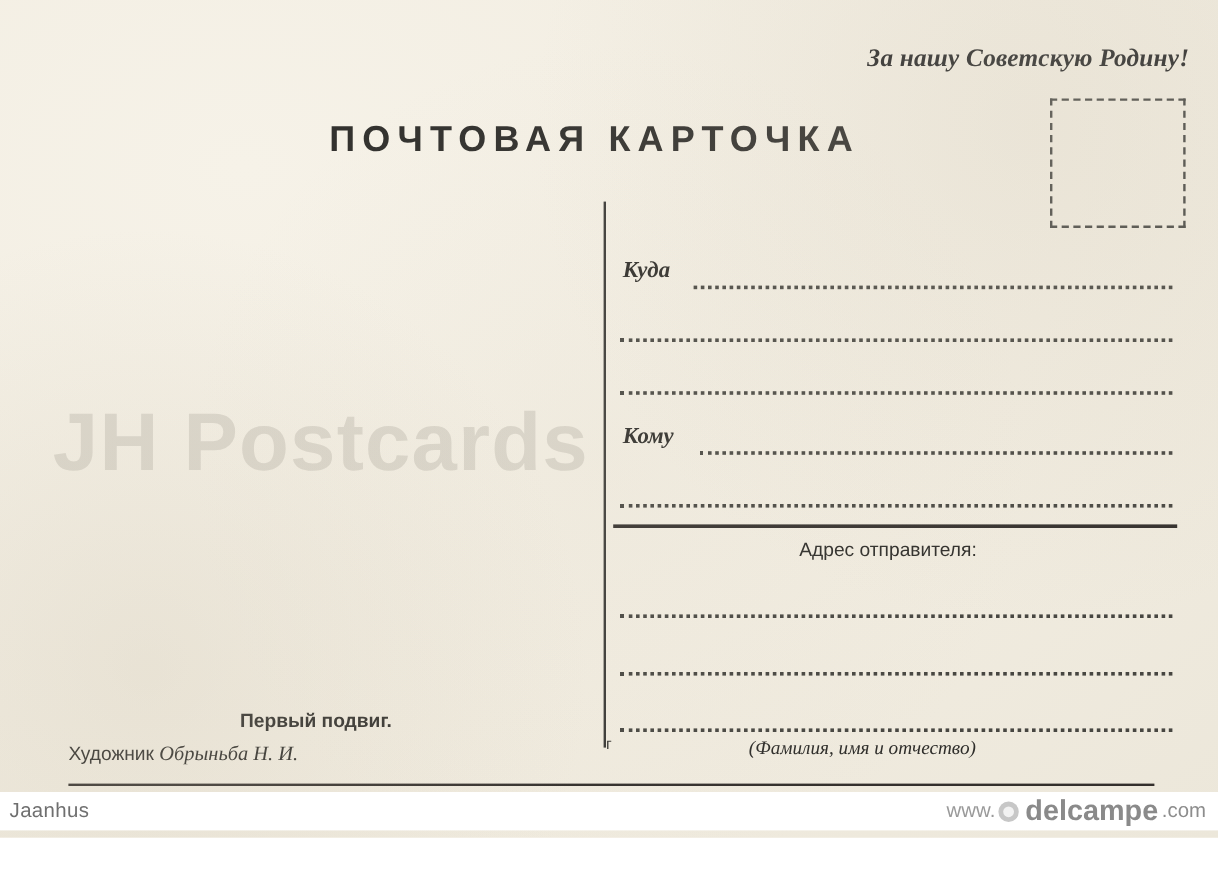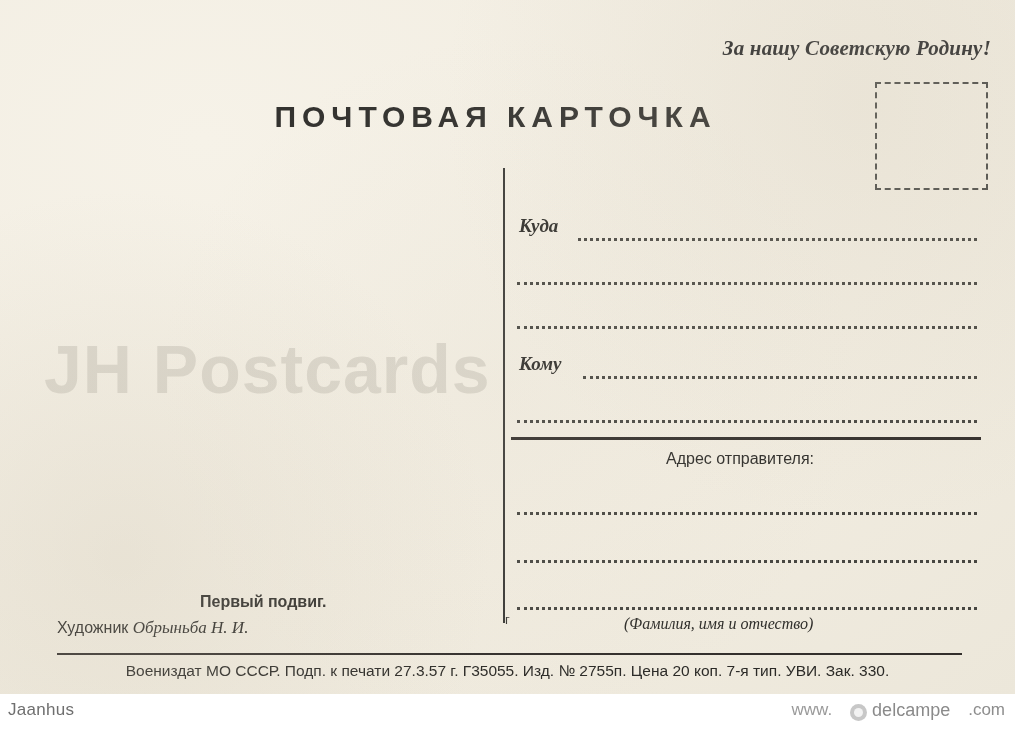--- a/index.html
+++ b/index.html
@@ -207,51 +207,51 @@
     color: rgba(120,115,105,0.20);
     pointer-events: none;
     user-select: none;
     white-space: nowrap;
   }
 
   
   #bottombar {
     position: absolute;
     left: 0;
-    top: 694px;
+    top: 660px;
     width: 1015px;
     height: 32px;
     background: #ffffff;
     display: flex;
     align-items: center;
   }
   .bb-left {
     margin-left: 8px;
     font-family: "Liberation Sans", sans-serif;
     font-size: 17px;
     color: #6f6f6f;
     letter-spacing: .3px;
   }
   .bb-right {
     margin-left: auto;
     margin-right: 10px;
     display: flex;
     align-items: center;
-    gap: 18px;
+    gap: 3px;
     font-family: "Liberation Sans", sans-serif;
     font-size: 17px;
     color: #9a9a9a;
   }
   .bb-right .dotcom { color: #8d8d8d; text-align: center; }
   .delcampe-logo {
     display: inline-flex;
-    align-items: flex-end;
+    align-items: center;
     gap: 5px;
-    font-size: 18px;
-    font-weight: normal;
+    font-size: 24px;
+    font-weight: bold;
     color: #8a8a8a;
   }
   .dc-badge {
     width: 17px; height: 17px;
     border-radius: 50%;
     background: #c7c7c7;
     display: inline-block;
     position: relative;
   }
   .dc-badge::after {

